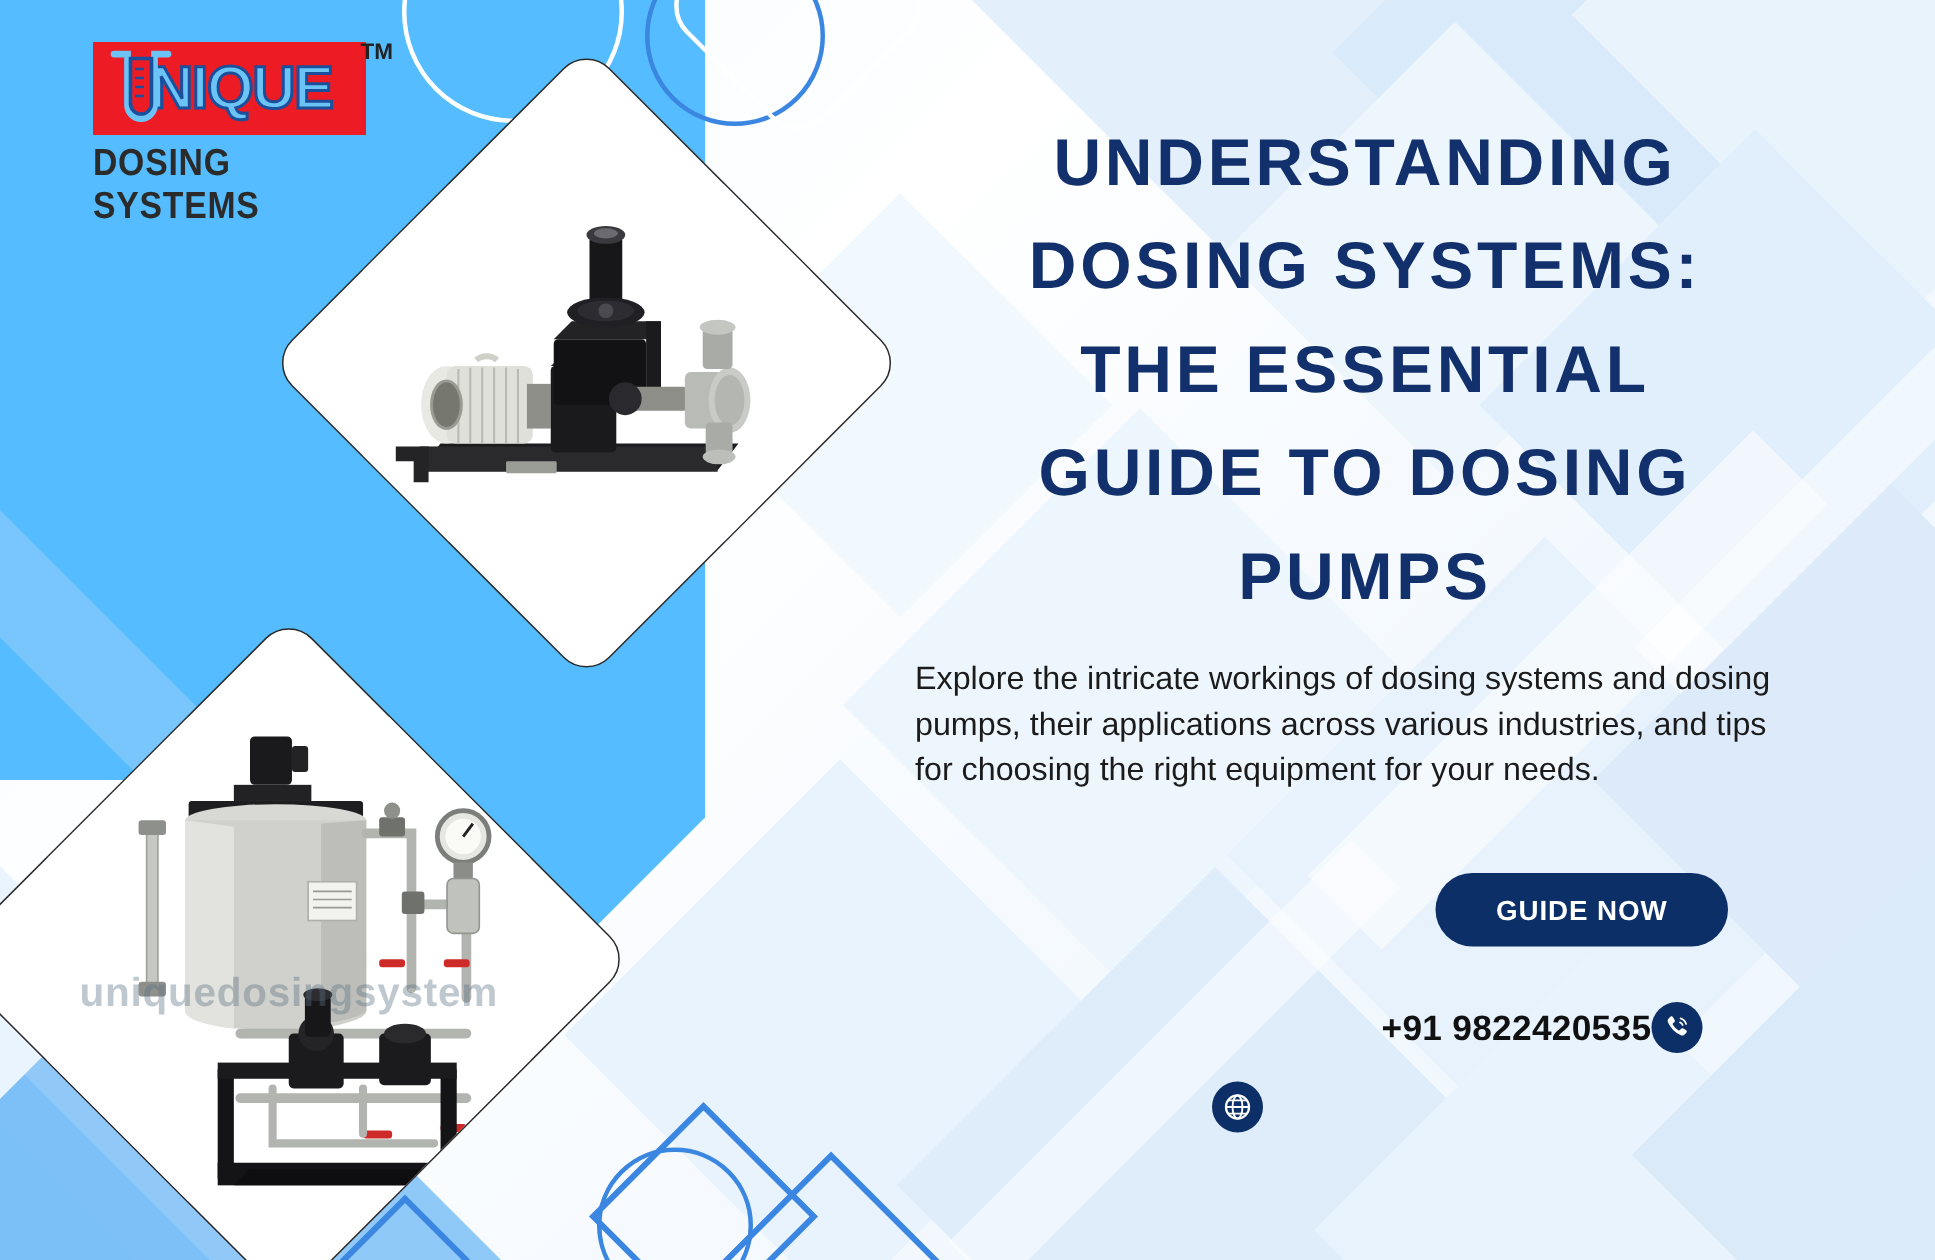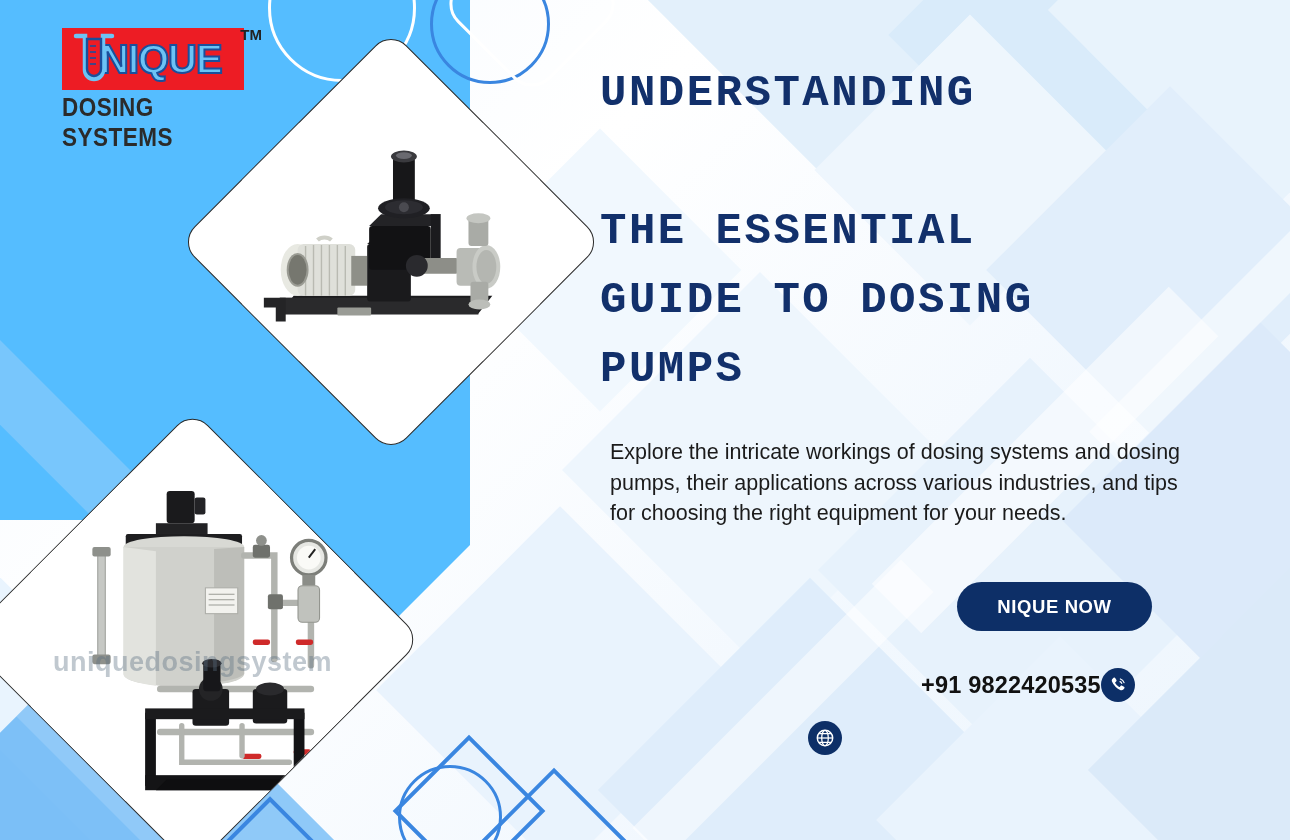--- a/index.html
+++ b/index.html
@@ -97,27 +97,27 @@
     transform:scaleY(1.12);
     transform-origin:left top;
   }
 
   
   .right{
     position:absolute; left:600px; top:0; width:690px; height:840px;
     z-index:30;
   }
   .headline{
-    position:absolute; left:0; top:59px; width:620px;
-    font-family:Liberation Mono, monospace;
+    position:absolute; left:0; top:74px; width:620px;
+    font-family:Liberation Sans, sans-serif;
     font-weight:bold;
     font-size:44px;
     line-height:69px;
     letter-spacing:2.5px;
-    text-align:left;
+    text-align:center;
     color:#12306b;
   }
   .subcopy{
     position:absolute; left:10px; top:437px; width:598px;
     font-family:"Liberation Sans", sans-serif;
     font-size:21.5px;
     line-height:30.5px;
     color:#1b1b1b;
   }
   .cta{
@@ -355,29 +355,29 @@
         </g>
       </svg>
       <div class="wmark">uniquedosingsystem</div>
     </div>
   </div>
 
   <div class="right">
 
     <h1 class="headline">
       <span>UNDERSTANDING</span><br>
-      <br>
+      <span>DOSING SYSTEMS:</span><br>
       <span>THE ESSENTIAL</span><br>
       <span>GUIDE TO DOSING</span><br>
       <span>PUMPS</span>
     </h1>
 
     <p class="subcopy">Explore the intricate workings of dosing systems and dosing pumps, their applications across various industries, and tips for choosing the right equipment for your needs.</p>
 
-    <button class="cta">NIQUE NOW</button>
+    <button class="cta">GUIDE NOW</button>
 
     <div class="contact-row" id="phone-row">
       <span class="ctext">+91 9822420535</span>
       <span class="cicon">
         <svg width="22" height="22" viewBox="0 0 24 24" fill="none">
           <path d="M7.2 4.2c.6-.5 1.5-.4 1.9.3l1.2 2c.3.6.2 1.3-.3 1.7l-.9.7c-.3.2-.4.6-.2.9a11 11 0 0 0 4.3 4.3c.3.2.7.1.9-.2l.7-.9c.4-.5 1.1-.6 1.7-.3l2 1.2c.7.4.8 1.3.3 1.9l-1 1.1c-.7.8-1.9 1.1-2.9.7A18.5 18.5 0 0 1 5.4 8.1c-.4-1-.1-2.2.7-2.9l1.1-1Z" fill="#ffffff"></path>
           <path d="M14.6 5.4a6.2 6.2 0 0 1 4 4" stroke="#ffffff" stroke-width="1.3" stroke-linecap="round"></path>
           <path d="M14.2 8.3a3.3 3.3 0 0 1 1.9 1.9" stroke="#ffffff" stroke-width="1.3" stroke-linecap="round"></path>
         </svg>
       </span>

